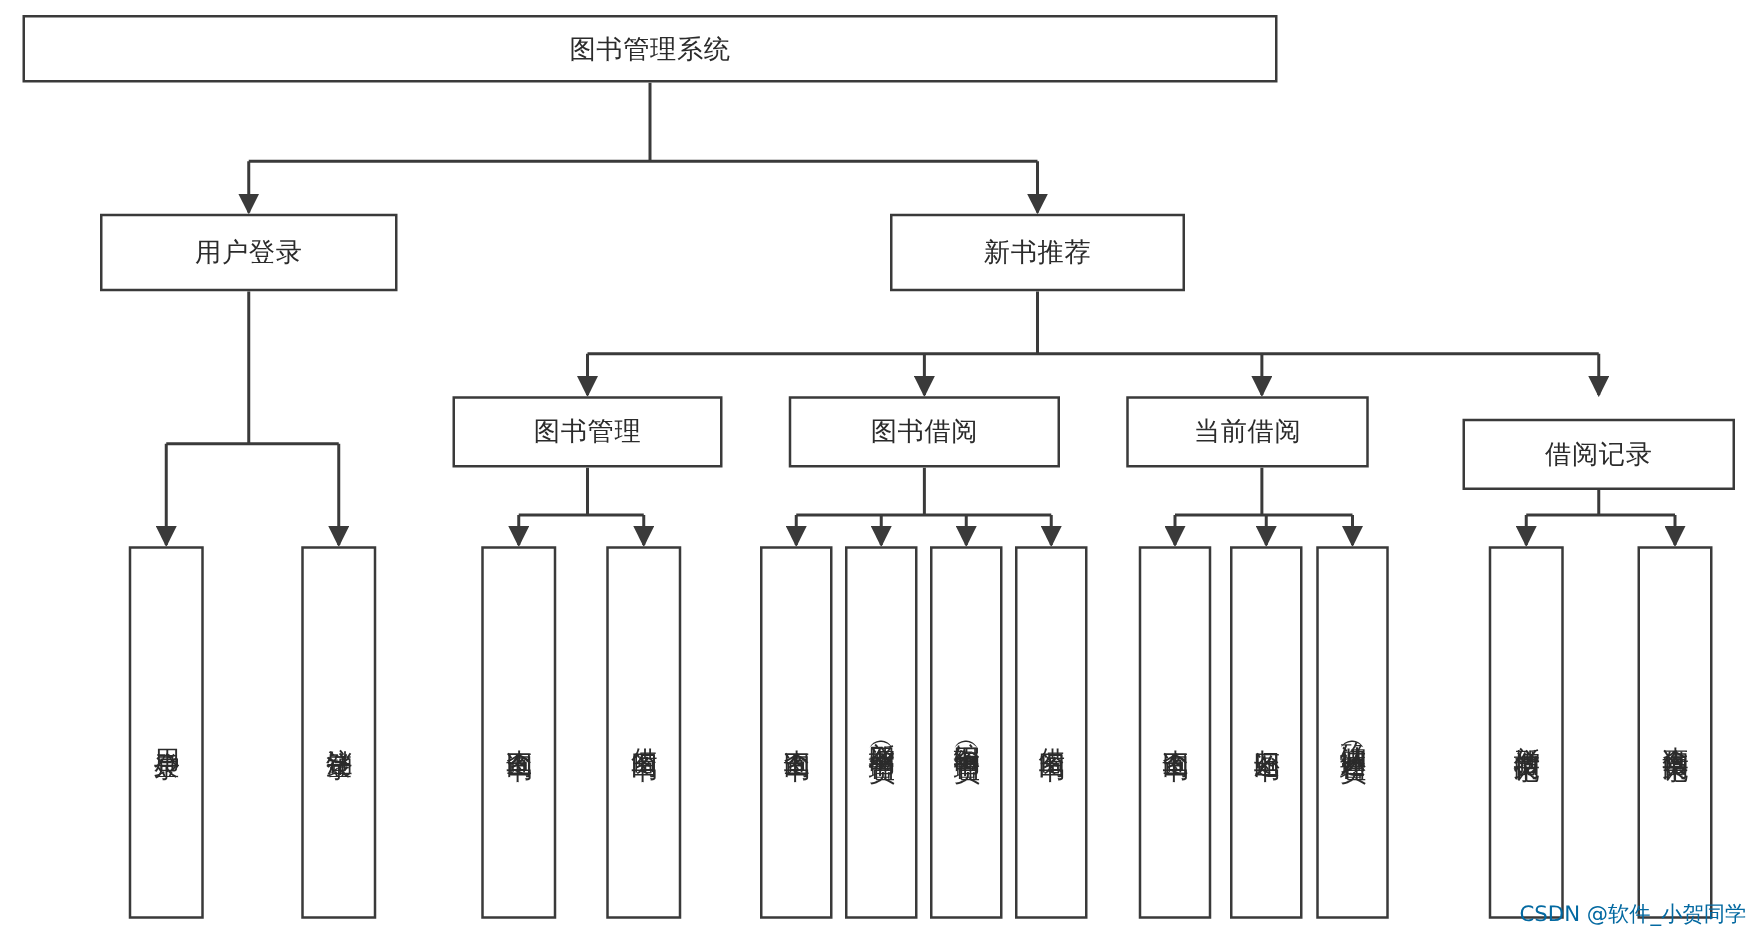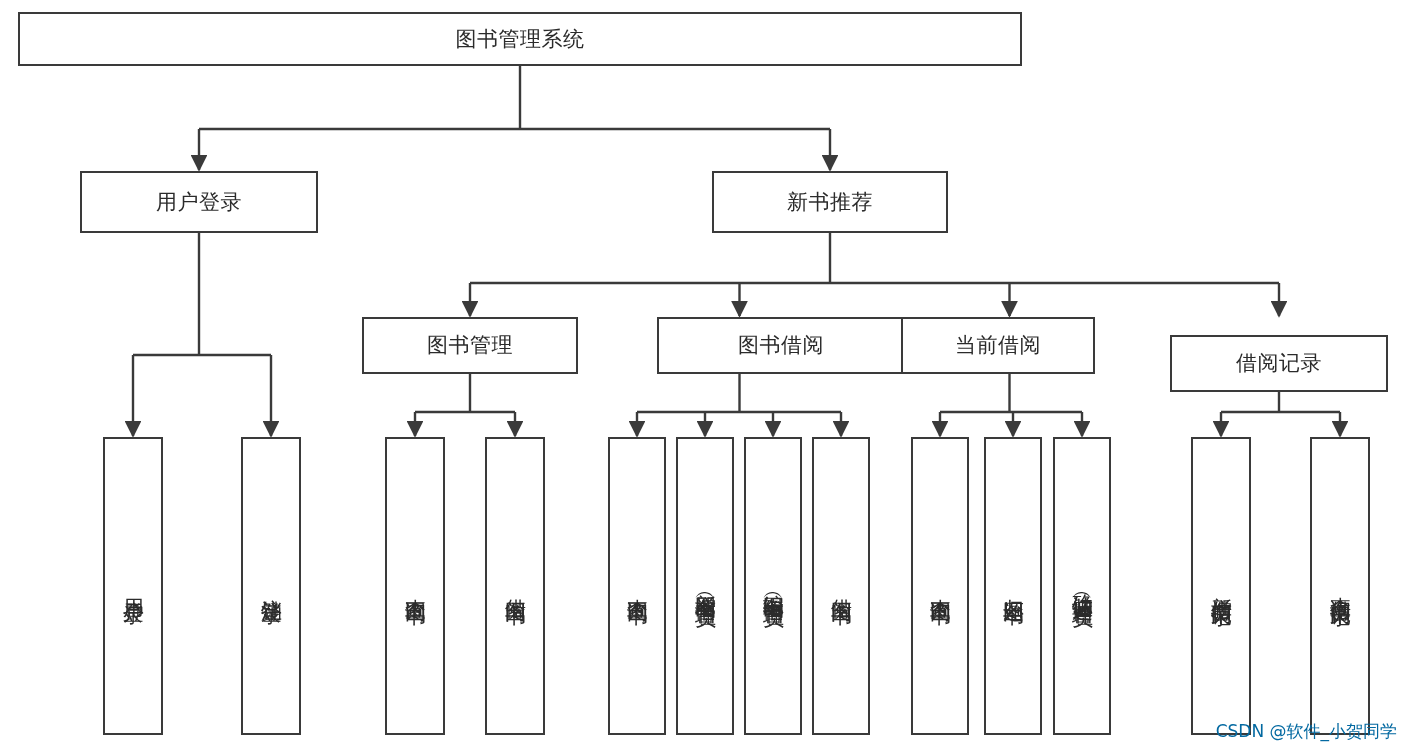--- a/index.html
+++ b/index.html
@@ -125,21 +125,21 @@
       </div>
       <div class="node" style="left: 80px; top: 171px; width: 238px; height: 62px;">
         <span class="node-label">用户登录</span>
       </div>
       <div class="node" style="left: 712px; top: 171px; width: 236px; height: 62px;">
         <span class="node-label">新书推荐</span>
       </div>
       <div class="node" style="left: 362px; top: 317px; width: 216px; height: 57px;">
         <span class="node-label">图书管理</span>
       </div>
-      <div class="node" style="left: 657px; top: 317px; width: 248px; height: 57px;">
+      <div class="node" style="left: 631px; top: 317px; width: 217px; height: 57px;">
         <span class="node-label">图书借阅</span>
       </div>
       <div class="node" style="left: 901px; top: 317px; width: 194px; height: 57px;">
         <span class="node-label">当前借阅</span>
       </div>
       <div class="node" style="left: 1170px; top: 335px; width: 218px; height: 57px;">
         <span class="node-label">借阅记录</span>
       </div>
       <div class="node vertical" style="left: 103px; top: 437px; width: 60px; height: 298px;">
         <span class="node-label">用户登录</span>

